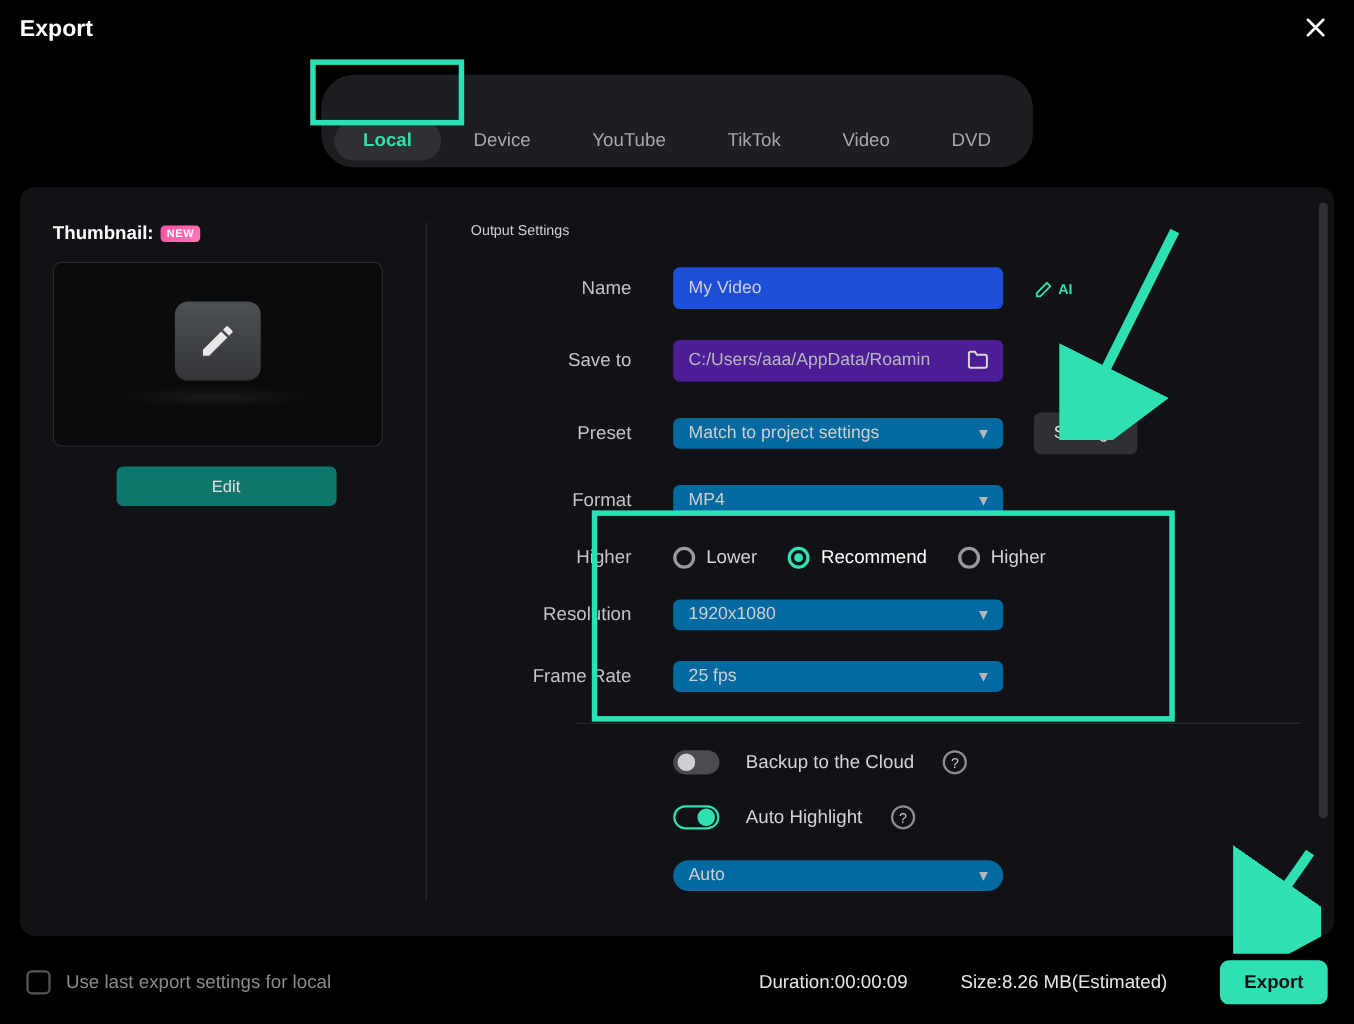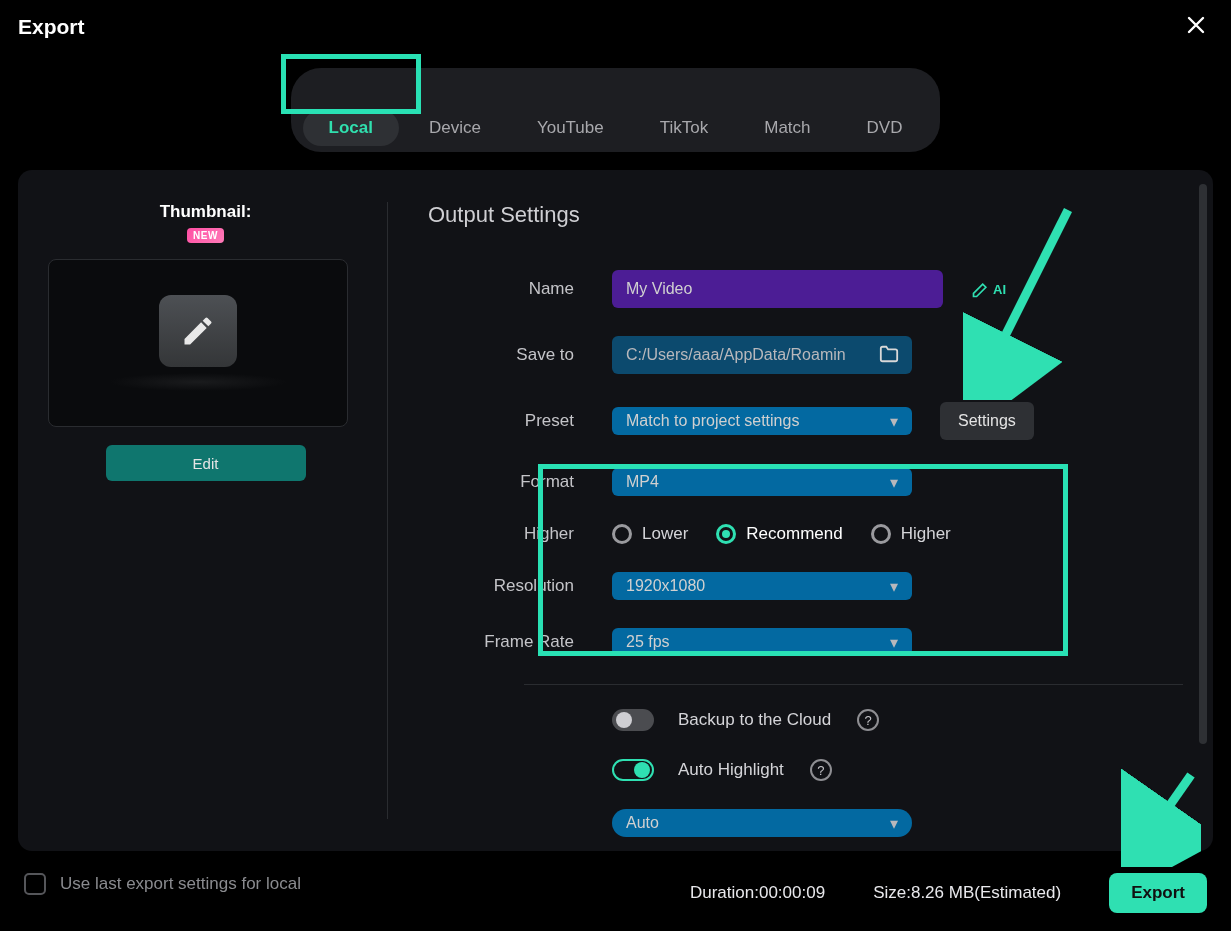--- a/index.html
+++ b/index.html
@@ -18,36 +18,36 @@
 
 .tabs-wrap { display: flex; justify-content: center; margin-bottom: 18px; }
 .tabs-pill { background: #1d1e22; border-radius: 30px; display: flex; align-items: center; padding: 6px 12px; gap: 4px; position: relative; }
 .tab { color: #a8a8ac; font-size: 17px; padding: 8px 26px; border-radius: 22px; cursor: pointer; margin-top: 36px; }
 .tab.active { background: #2e3034; color: #30dfae; font-weight: 600; }
 .highlight-box { position: absolute; border: 5px solid #29e1b4; pointer-events: none; }
 .hl-tabs { left: -10px; top: -14px; width: 140px; height: 60px; }
 
 .panel { background: #111216; border-radius: 14px; flex: 1; padding: 32px 30px; display: flex; position: relative; overflow: hidden; }
 .left-col { width: 340px; padding-right: 24px; border-right: 1px solid #2a2c30; }
-.thumb-label { display: flex; align-items: center; gap: 6px; color: #fff; font-size: 17px; font-weight: 600; margin-bottom: 16px; flex-direction: column; }
+.thumb-label { display: flex; align-items: center; gap: 6px; color: #fff; font-size: 17px; font-weight: 600; margin-bottom: 16px; }
 .badge-new { background: linear-gradient(135deg,#ff4ea3,#ff7ab8); color: #fff; font-size: 10px; font-weight: 700; padding: 2px 6px; border-radius: 4px; letter-spacing: .5px; }
 .thumb-box { width: 300px; height: 168px; background: #0a0b0d; border: 1px solid #2a2c30; border-radius: 8px; display: flex; align-items: center; justify-content: center; margin-bottom: 18px; flex-direction: column; }
 .thumb-icon { width: 78px; height: 72px; background: linear-gradient(180deg,#4d5054,#343638); border-radius: 12px; display: flex; align-items: center; justify-content: center; }
 .thumb-icon svg { width: 36px; height: 36px; }
 .thumb-shadow { width: 180px; height: 18px; background: radial-gradient(ellipse,#1a1b1d 0%,transparent 70%); margin-top: 6px; }
 .edit-btn { width: 200px; height: 36px; background: #0f766e; color: #e4e4e4; border: none; border-radius: 6px; font-size: 15px; cursor: pointer; display: block; margin: 0 auto; }
 
 .right-col { flex: 1; padding-left: 40px; position: relative; }
-.section-title { color: #cfcfd3; font-size: 22px; margin-bottom: 42px; }
+.section-title { color: #cfcfd3; font-size: 13px; margin-bottom: 26px; }
 .row { display: flex; align-items: center; margin-bottom: 28px; }
 .row-label { width: 184px; text-align: right; color: #c4c4c8; font-size: 17px; padding-right: 38px; }
-.text-input { height: 38px; background: #4c1d95; border: none; border-radius: 6px; color: #d0d0d0; font-size: 16px; padding: 0 14px; width: 331px; }
+.text-input { height: 38px; background: #1d4ed8; border: none; border-radius: 6px; color: #d0d0d0; font-size: 16px; padding: 0 14px; width: 300px; }
 .ai-btn { margin-left: 28px; color: #2fe0b2; display: flex; align-items: center; gap: 2px; font-size: 13px; font-weight: 600; cursor: pointer; }
 .ai-btn svg { width: 20px; height: 20px; }
-.path-input { width: 300px; height: 38px; background: #0c4a6e; border: none; border-radius: 6px; color: #b8b8bc; font-size: 16px; padding: 0 44px 0 14px; overflow: hidden; white-space: nowrap; position: relative; }
+.path-input { width: 300px; height: 38px; background: #4c1d95; border: none; border-radius: 6px; color: #b8b8bc; font-size: 16px; padding: 0 44px 0 14px; overflow: hidden; white-space: nowrap; position: relative; }
 .folder-icon { position: absolute; right: 12px; top: 8px; color: #d8d8d8; }
 .select { width: 300px; height: 28px; background: #0369a1; border: none; border-radius: 6px; color: #d0d0d0; font-size: 16px; padding: 0 14px; display: flex; align-items: center; justify-content: space-between; cursor: pointer; }
 .chevron { color: #b8b8bc; }
 .settings-btn { margin-left: 28px; height: 38px; padding: 0 18px; background: #2e3034; color: #e4e4e4; border: none; border-radius: 6px; font-size: 16px; cursor: pointer; }
 
 .quality-opts { display: flex; align-items: center; gap: 28px; }
 .radio-opt { display: flex; align-items: flex-start; gap: 10px; color: #d4d4d8; font-size: 17px; cursor: pointer; }
 .radio-circ { width: 20px; height: 20px; border: 3px solid #9a9a9e; border-radius: 50%; }
 .radio-circ.checked { border-color: #2fe0b2; position: relative; }
 .radio-circ.checked::after { content: ''; position: absolute; inset: 3px; background: #2fe0b2; border-radius: 50%; }
@@ -60,21 +60,21 @@
 .toggle { width: 42px; height: 22px; background: #4b4c50; border-radius: 12px; position: relative; cursor: pointer; }
 .toggle::after { content: ''; position: absolute; width: 16px; height: 16px; background: #cfcfd3; border-radius: 50%; top: 3px; left: 4px; transition: .15s; }
 .toggle.on2 { border: 2px solid #2fe0b2; background: transparent; }
 .toggle.on2::after { background: #2fe0b2; left: auto; right: 2px; top: 1px; }
 .help-icon { width: 22px; height: 22px; border: 2px solid #8e8e92; border-radius: 50%; display: flex; align-items: center; justify-content: center; color: #c4c4c8; font-size: 13px; margin-left: 26px; cursor: pointer; }
 .inline-label { color: #d4d4d8; font-size: 17px; margin-left: 24px; }
 
 .scrolltrack { position: absolute; right: 6px; top: 14px; bottom: 14px; width: 8px; background: transparent; }
 .scrollthumb { position: absolute; top: 0; width: 8px; height: 560px; background: #2e3034; border-radius: 4px; }
 
-.footer { display: flex; align-items: flex-start; justify-content: space-between; padding: 22px 6px 18px 6px; }
+.footer { display: flex; align-items: center; justify-content: space-between; padding: 22px 6px 18px 6px; }
 .chk-wrap { display: flex; align-items: center; gap: 14px; }
 .chkbox { width: 22px; height: 22px; border: 2px solid #55565a; border-radius: 5px; cursor: pointer; }
 .chk-label { color: #8a8b8f; font-size: 17px; }
 .meta { display: flex; align-items: center; gap: 48px; color: #e8e8ec; font-size: 17px; }
 .export-btn { background: #2fe0b2; color: #111; font-size: 17px; font-weight: 600; padding: 10px 22px; border: none; border-radius: 8px; cursor: pointer; }
 
 .arrow { position: absolute; pointer-events: none; }
 .arrow svg { display: block; }
 </style>
 </head>
@@ -90,21 +90,21 @@
     </div>
   </div>
 
   <div class="tabs-wrap">
     <div class="tabs-pill">
       <div class="highlight-box hl-tabs"></div>
       <div class="tab active">Local</div>
       <div class="tab">Device</div>
       <div class="tab">YouTube</div>
       <div class="tab">TikTok</div>
-      <div class="tab">Match</div>
+      <div class="tab">Video</div>
       <div class="tab">DVD</div>
     </div>
   </div>
 
   <div class="panel">
     <div class="left-col">
       <div class="thumb-label">
         <span>Thumbnail:</span>
         <span class="badge-new">NEW</span>
       </div>

